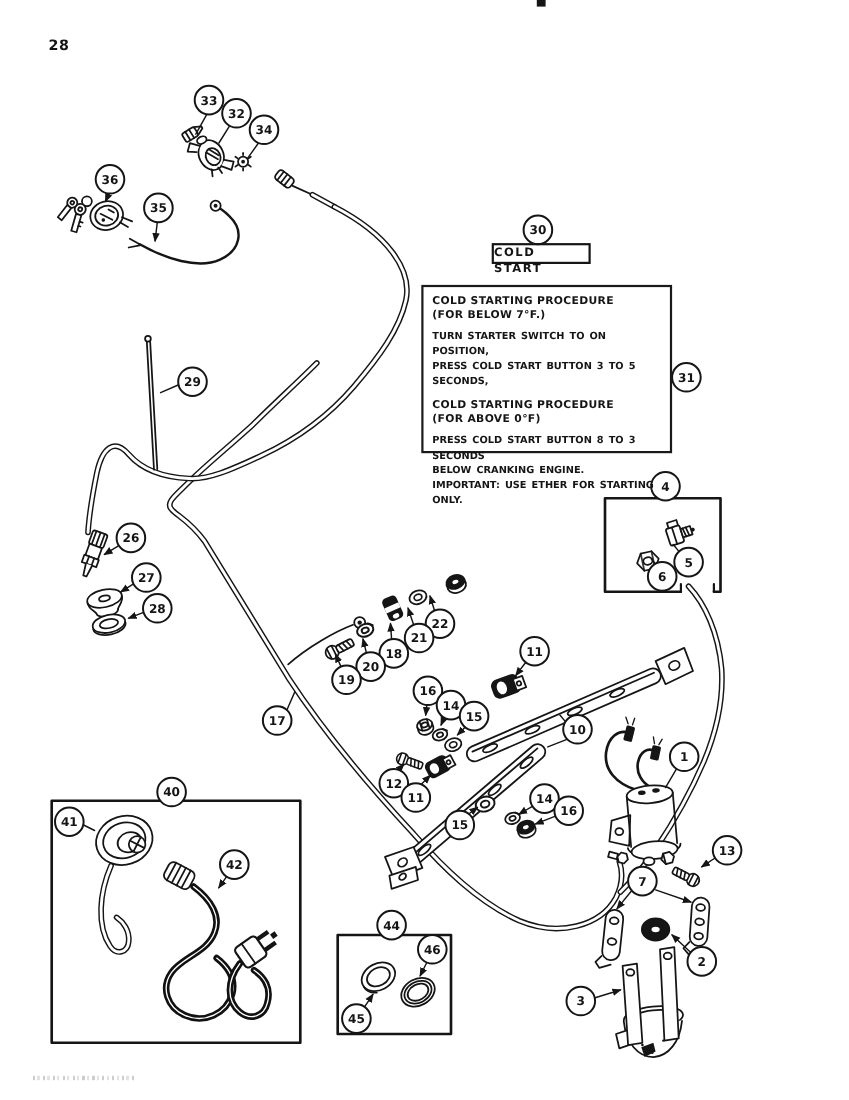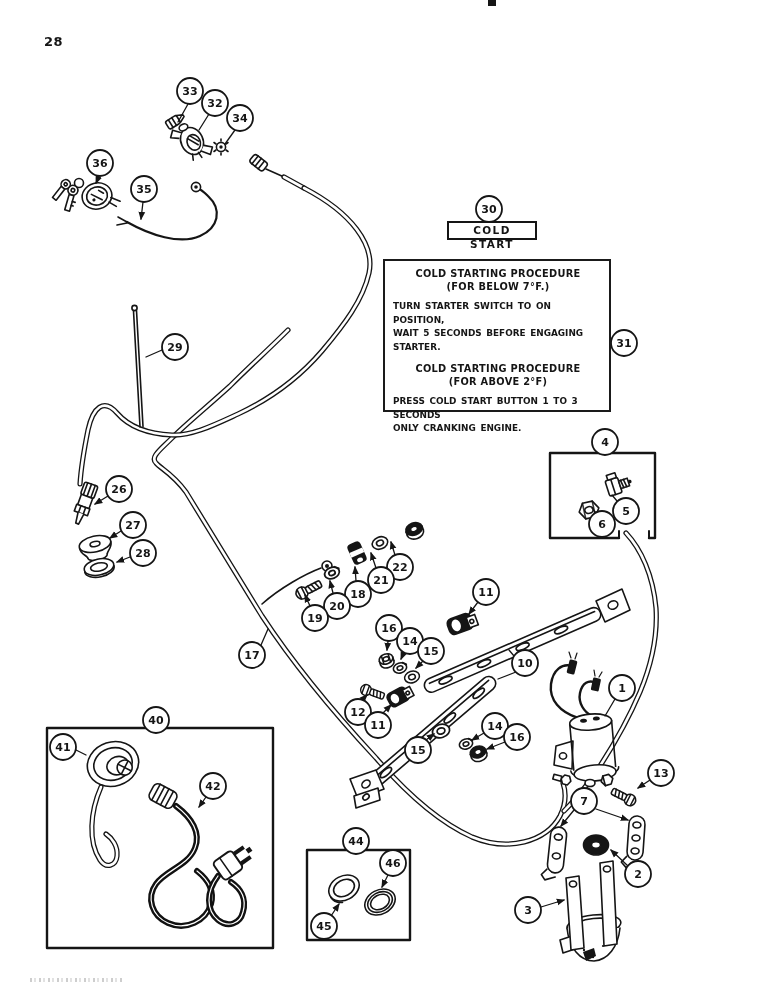--- a/index.html
+++ b/index.html
@@ -1,25 +1,25 @@
 <!DOCTYPE html>
 <html><head>
 <meta charset="utf-8">
 <style>
   html,body{margin:0;padding:0;background:#e8e8e8}
   .stage{position:relative;width:772px;height:1000px;background:#ffffff;overflow:hidden;
          font-family:"DejaVu Sans",sans-serif;color:#151515}
   .stage svg{position:absolute;left:0;top:0}
   .page-num{position:absolute;left:44px;top:34px;font-size:13px;font-weight:bold;letter-spacing:.5px}
   .cold-box{position:absolute;left:447px;top:221px;width:90px;height:19px;border:2px solid #151515;
-            box-sizing:border-box;text-align:center;font-weight:bold;font-size:10.5px;line-height:14px;
+            box-sizing:border-box;font-weight:bold;font-size:10.5px;line-height:14px;
             letter-spacing:1.4px;background:transparent}
   .proc-box{position:absolute;left:383px;top:259px;width:228px;height:153px;border:2.5px solid #1a1a1a;
             box-sizing:border-box;padding:6px 6px 0 8px;background:transparent;font-weight:bold}
-  .proc-title{text-align:center;font-size:9.8px;line-height:13px;letter-spacing:.3px}
+  .proc-title{text-align:left;font-size:9.8px;line-height:13px;letter-spacing:.3px}
   .proc-lines{margin-top:7px;font-size:8.9px;line-height:13.5px;letter-spacing:0;word-spacing:1.5px}
   .sec2{margin-top:8px}
   .footer-marks{position:absolute;left:30px;top:978px;width:92px;height:4px;opacity:.75;
       background:repeating-linear-gradient(90deg,#bdbdbd 0 2px,#fff 2px 4px,#d8d8d8 4px 6px,#fff 6px 9px)}
   
   .ink{stroke:#151515;stroke-width:1.6;fill:none;stroke-linecap:round;stroke-linejoin:round}
   .tube-o{stroke:#151515;stroke-width:5.2;fill:none}
   .tube-i{stroke:#ffffff;stroke-width:2.6;fill:none}
   .cord{stroke:#111111;stroke-width:6;fill:none}
   .cord-hl{stroke:#ffffff;stroke-width:1.2;fill:none}
@@ -572,24 +572,25 @@
 
   <div class="page-num">28</div>
 
   <div class="cold-box">COLD START</div>
 
   <div class="proc-box">
     <div class="proc-title">COLD STARTING PROCEDURE</div>
     <div class="proc-title">(FOR BELOW 7°F.)</div>
     <div class="proc-lines">
       <div>TURN STARTER SWITCH TO ON POSITION,</div>
-      <div>WAIT 5 SECONDS BEFORE ENGAGING STARTER.</div>
+      <div>PRESS COLD START BUTTON 3 TO 5 SECONDS,</div>
     </div>
     <div class="proc-title sec2">COLD STARTING PROCEDURE</div>
-    <div class="proc-title">(FOR ABOVE 2°F)</div>
+    <div class="proc-title">(FOR ABOVE 0°F)</div>
     <div class="proc-lines">
-      <div>PRESS COLD START BUTTON 1 TO 3 SECONDS</div>
-      <div>ONLY CRANKING ENGINE.</div>
+      <div>PRESS COLD START BUTTON 8 TO 3 SECONDS</div>
+      <div>BELOW CRANKING ENGINE.</div>
+      <div>IMPORTANT: USE ETHER FOR STARTING ONLY.</div>
     </div>
   </div>
 
   <div class="footer-marks"></div>
 </div>
 
 </body></html>

